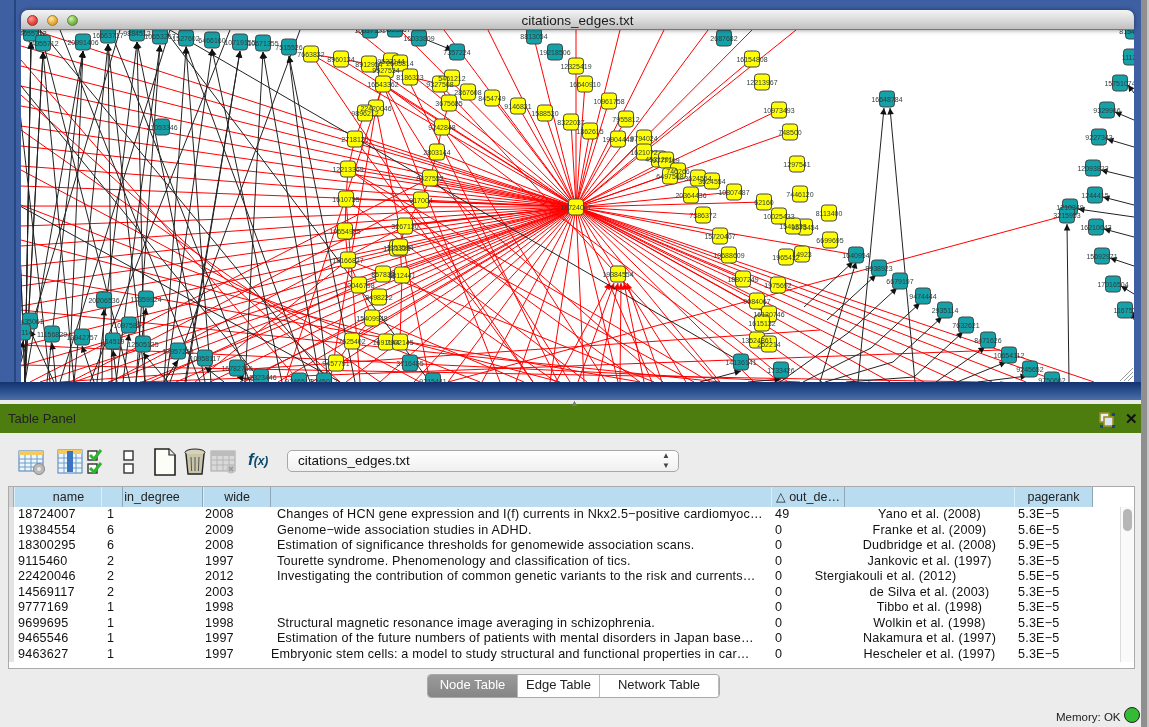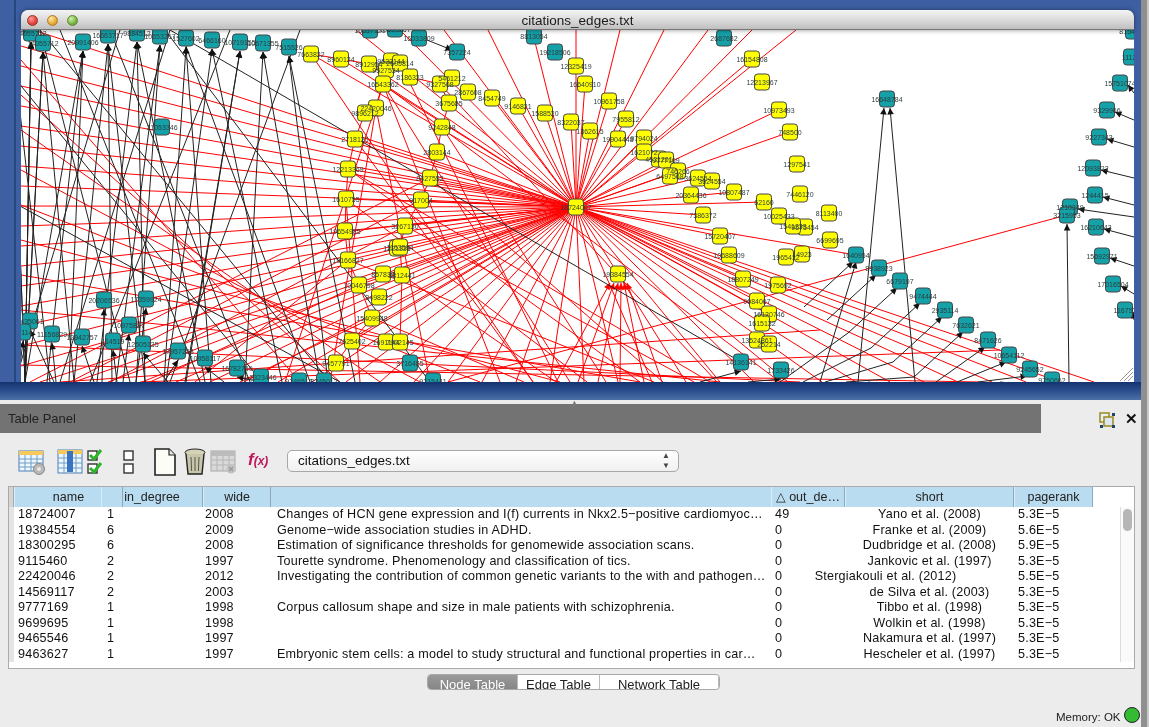--- a/index.html
+++ b/index.html
@@ -10,35 +10,35 @@
   border-bottom:1px solid #777; box-shadow:0 0 5px rgba(0,0,0,.45); }
 #titlebar .title { position:absolute; left:0; right:0; top:3px; text-align:center; font-size:13.5px; color:#1a1a1a; }
 .light { position:absolute; top:15px; width:11px; height:11px; border-radius:50%; }
 #lr { left:27px; background:radial-gradient(circle at 35% 30%, #ff9d96,#e3443a 60%,#b33); border:1px solid #a03028;}
 #ly { left:47px; background:radial-gradient(circle at 35% 30%, #ffe9a8,#e6a93a 60%,#c80); border:1px solid #ad7d21;}
 #lg { left:67px; background:radial-gradient(circle at 35% 30%, #d2f0a8,#77b544 60%,#583);border:1px solid #5e8a30; }
 #bottombar { position:absolute; left:0; top:382px; width:1149px; height:18px;
   background:linear-gradient(#14336f,#2b4f8f 50%,#4c70a5 100%); }
 #caret { position:absolute; left:570px; top:400px; width:10px; height:6px; color:#777; font-size:9px; line-height:6px; }
 #panel { position:absolute; left:0; top:400px; width:1149px; height:327px; background:#ececec; }
-#phead { position:absolute; left:0; top:404px; width:1041px; height:29px; background:#737373; }
+#phead { position:absolute; left:0; top:404px; width:1149px; height:29px; background:#4d7c0f; }
 #phead .t { position:absolute; left:8px; top:7px; font-size:13px; color:#222; }
 .hicon { position:absolute; top:412px; }
 #tbl { position:absolute; left:8px; top:486px; width:1127px; height:183px; background:#fff; border:1px solid #aaa; }
 #thead { position:absolute; left:14px; top:487px; width:1079px; height:20px; background:#badcf0; }
 .hc { position:absolute; top:0; height:20px; border-right:1px solid #8fa8b8; border-left:1px solid #d8eef8;
    font-size:12.5px; color:#222; text-align:center; line-height:20px; overflow:hidden; }
 #gutter { position:absolute; left:9px; top:487px; width:5px; height:20px; background:#d4d4d4; border-right:1px solid #aaa; }
 #gutter2 { position:absolute; left:9px; top:507px; width:5px; height:155px; background:#e4e4e4; }
 .row { position:absolute; left:0; width:1135px; height:15.5px; font-size:12.6px; color:#111; }
 .row span { position:absolute; top:0; white-space:nowrap; letter-spacing:0.2px; }
 .row .ctr { text-align:center; }
 #vsb { position:absolute; left:1120px; top:507px; width:14px; height:155px; background:#fafafa; border-left:1px solid #ddd; }
 #vsb .th { position:absolute; left:2px; top:2px; width:9px; height:22px; background:#b6b6b6; border-radius:5px; }
-#tabs { position:absolute; left:427px; top:674px; height:16px; display:flex; border:1px solid #a9a9a9; border-radius:4px; overflow:hidden; background:#fff; }
+#tabs { position:absolute; left:427px; top:674px; height:24px; display:flex; border:1px solid #a9a9a9; border-radius:4px; overflow:hidden; background:#fff; }
 #tabs div { font-size:13px; line-height:19px; color:#222; border-right:1px solid #bbb; text-align:center; }
 #tabs .sel { background:linear-gradient(#9a9a9a,#868686); color:#fff; }
 #mem { position:absolute; left:1056px; top:711px; font-size:11.5px; color:#222; }
 #memdot { position:absolute; left:1124px; top:707px; width:16px; height:16px; border-radius:50%; background:#33bb33; border:1.5px solid #222; }
 #rstrip { position:absolute; left:1141px; top:0; width:6px; height:727px; background:#8f8f8f; }
 #rstrip2 { position:absolute; left:1147px; top:0; width:2px; height:727px; background:#c9c9c9; }
 .tico { position:absolute; top:448px; }
 #combo { position:absolute; left:287px; top:450px; width:392px; height:22px; background:linear-gradient(#fff,#f0f0f0);
   border:1px solid #a8a8a8; border-radius:5px; font-size:13.5px; color:#111; line-height:20px; padding-left:10px; }
 #combo .ud { position:absolute; right:8px; top:0px; font-size:8px; color:#444; line-height:10px; }
@@ -821,32 +821,31 @@
  <path d="M4 6 L6 26 L20 26 L22 6" fill="#c9c5a8" stroke="#222" stroke-width="1.4"></path>
  <path d="M9 9 L9.6 23 M13 9 L13 23 M17 9 L16.4 23" stroke="#555"></path>
 </svg>
 <svg class="tico" style="left:210px" width="28" height="28" viewBox="0 0 28 28">
  <rect x="1" y="3" width="24" height="20" fill="#d9d9d9" stroke="#a5a5a5"></rect>
  <rect x="1" y="3" width="24" height="5" fill="#bcbcbc"></rect>
  <path d="M1 12h24M1 17h24M7 8v15M13 8v15M19 8v15" stroke="#b5b5b5" fill="none"></path>
  <circle cx="21" cy="21" r="4.5" fill="#c2c2c2"></circle>
  <path d="M19 19l4 4M23 19l-4 4" stroke="#9a9a9a" stroke-width="1.4"></path>
 </svg>
-<div style="position:absolute;left:248px;top:450px;font-size:17px;color:#be185d;font-style:italic;font-weight:bold">f<span style="font-size:12px">(x)</span></div>
+<div style="position:absolute;left:248px;top:450px;font-size:17px;color:#0c4a6e;font-style:italic;font-weight:bold">f<span style="font-size:12px">(x)</span></div>
 <div id="combo">citations_edges.txt<span class="ud">▲<br>▼</span></div>
 
 <div id="tbl"></div>
 <div id="gutter"></div>
     <div id="gutter2"></div>
 <div id="thead">
  <div class="hc" style="left:0px; width:109px">name</div>
  <div class="hc" style="left:87px; width:102px">in_degree</div>
  <div class="hc" style="left:189px; width:68px">wide</div>
  <div class="hc" style="left:757px; width:74px">△ out_de…</div>
- <div class="hc" style="left:831px; width:169px">short</div>
  <div class="hc" style="left:1000px; width:79px">pagerank</div>
 </div>
 <div class="row" style="top:507.0px">
 <span style="left:18px">18724007</span>
       <span style="left:107px">1</span>
 <span style="left:205px">2008</span>
       <span style="left:277px">Changes of HCN gene expression and I(f) currents in Nkx2.5−positive cardiomyoc…</span>
 <span style="left:775px">49</span>
       <span class="ctr" style="left:845px;width:169px">Yano et al. (2008)</span>
 <span style="left:1018px">5.3E−5</span>
@@ -875,63 +874,64 @@
 <span style="left:205px">1997</span>
       <span style="left:277px">Tourette syndrome. Phenomenology and classification of tics.</span>
 <span style="left:775px">0</span>
       <span class="ctr" style="left:845px;width:169px">Jankovic et al. (1997)</span>
 <span style="left:1018px">5.3E−5</span>
     </div>
 <div class="row" style="top:569.0px">
 <span style="left:18px">22420046</span>
       <span style="left:107px">2</span>
 <span style="left:205px">2012</span>
-      <span style="left:277px">Investigating the contribution of common genetic variants to the with and pathogen…</span>
+      <span style="left:277px">Investigating the contribution of common genetic variants to the risk and currents…</span>
 <span style="left:775px">0</span>
       <span class="ctr" style="left:801px;width:169px">Stergiakouli et al. (2012)</span>
 <span style="left:1018px">5.5E−5</span>
     </div>
 <div class="row" style="top:584.5px">
 <span style="left:18px">14569117</span>
       <span style="left:107px">2</span>
 <span style="left:205px">2003</span>
 <span style="left:775px">0</span>
       <span class="ctr" style="left:845px;width:169px">de Silva et al. (2003)</span>
 <span style="left:1018px">5.3E−5</span>
     </div>
 <div class="row" style="top:600.0px">
 <span style="left:18px">9777169</span>
       <span style="left:107px">1</span>
 <span style="left:205px">1998</span>
-      <span style="left:277px">Corpus callosum shape and size in male patients with schizophrenia.</span>
 <span style="left:775px">0</span>
       <span class="ctr" style="left:845px;width:169px">Tibbo et al. (1998)</span>
 <span style="left:1018px">5.3E−5</span>
     </div>
 <div class="row" style="top:615.5px">
 <span style="left:18px">9699695</span>
       <span style="left:107px">1</span>
 <span style="left:205px">1998</span>
+      <span style="left:277px">Structural magnetic resonance image averaging in schizophrenia.</span>
 <span style="left:775px">0</span>
       <span class="ctr" style="left:845px;width:169px">Wolkin et al. (1998)</span>
 <span style="left:1018px">5.3E−5</span>
     </div>
 <div class="row" style="top:631.0px">
 <span style="left:18px">9465546</span>
       <span style="left:107px">1</span>
 <span style="left:205px">1997</span>
+      <span style="left:277px">Estimation of the future numbers of patients with mental disorders in Japan base…</span>
 <span style="left:775px">0</span>
       <span class="ctr" style="left:845px;width:169px">Nakamura et al. (1997)</span>
 <span style="left:1018px">5.3E−5</span>
     </div>
 <div class="row" style="top:646.5px">
 <span style="left:18px">9463627</span>
       <span style="left:107px">1</span>
 <span style="left:205px">1997</span>
-      <span style="left:277px">Embryonic stem cells: a model to study structural and functional properties in car…</span>
+      <span style="left:271px">Embryonic stem cells: a model to study structural and functional properties in car…</span>
 <span style="left:775px">0</span>
       <span class="ctr" style="left:845px;width:169px">Hescheler et al. (1997)</span>
 <span style="left:1018px">5.3E−5</span>
     </div>
 <div id="vsb">
       <div class="th"></div>
     </div>
 <div id="tabs">
       <div class="sel" style="width:90px">Node Table</div>
       <div style="width:82px">Edge Table</div>

